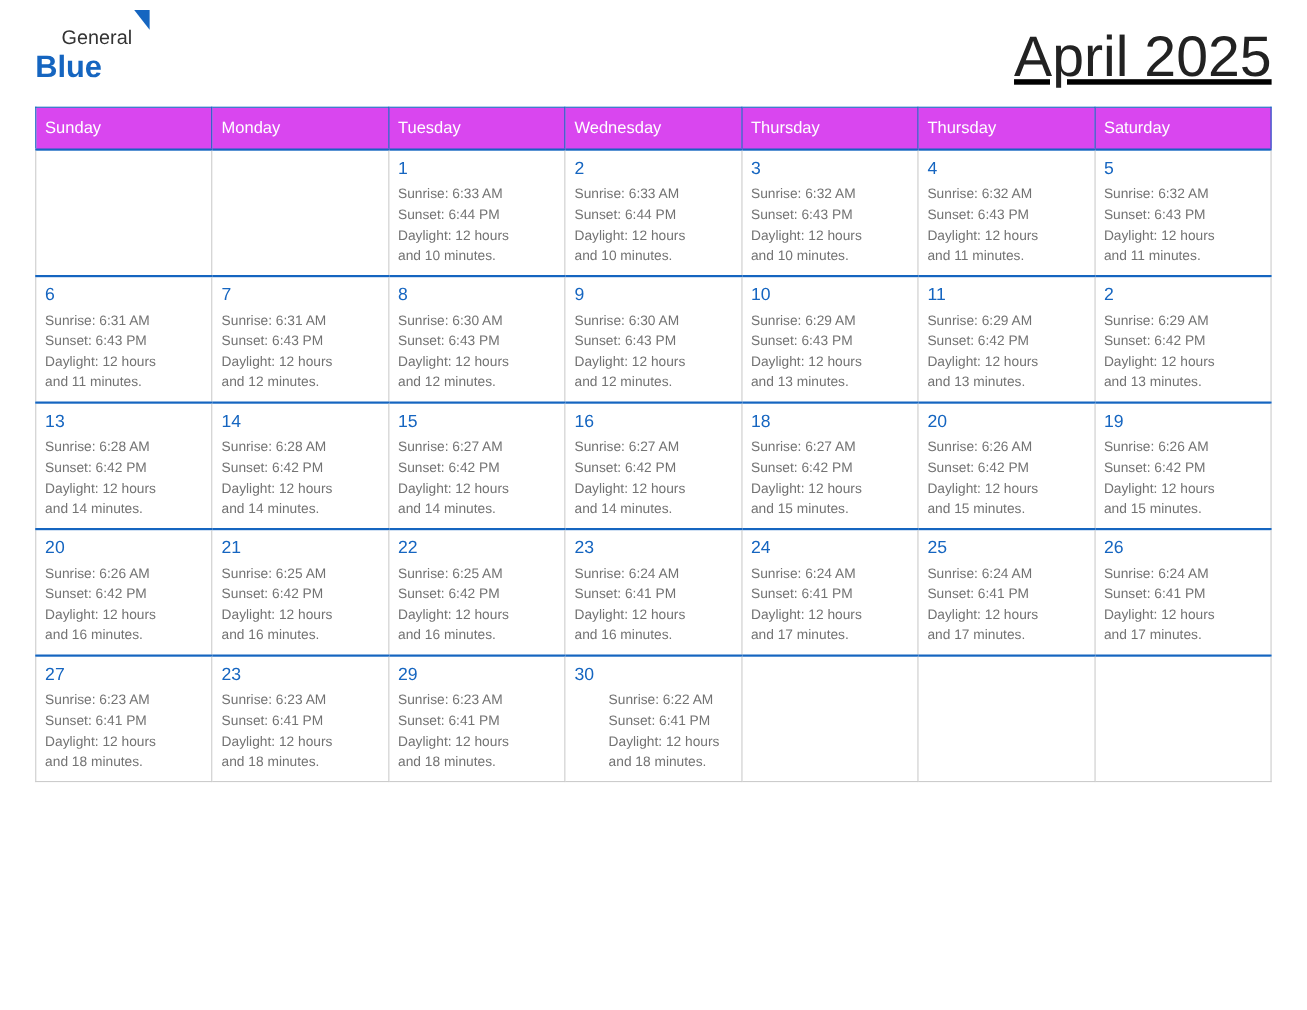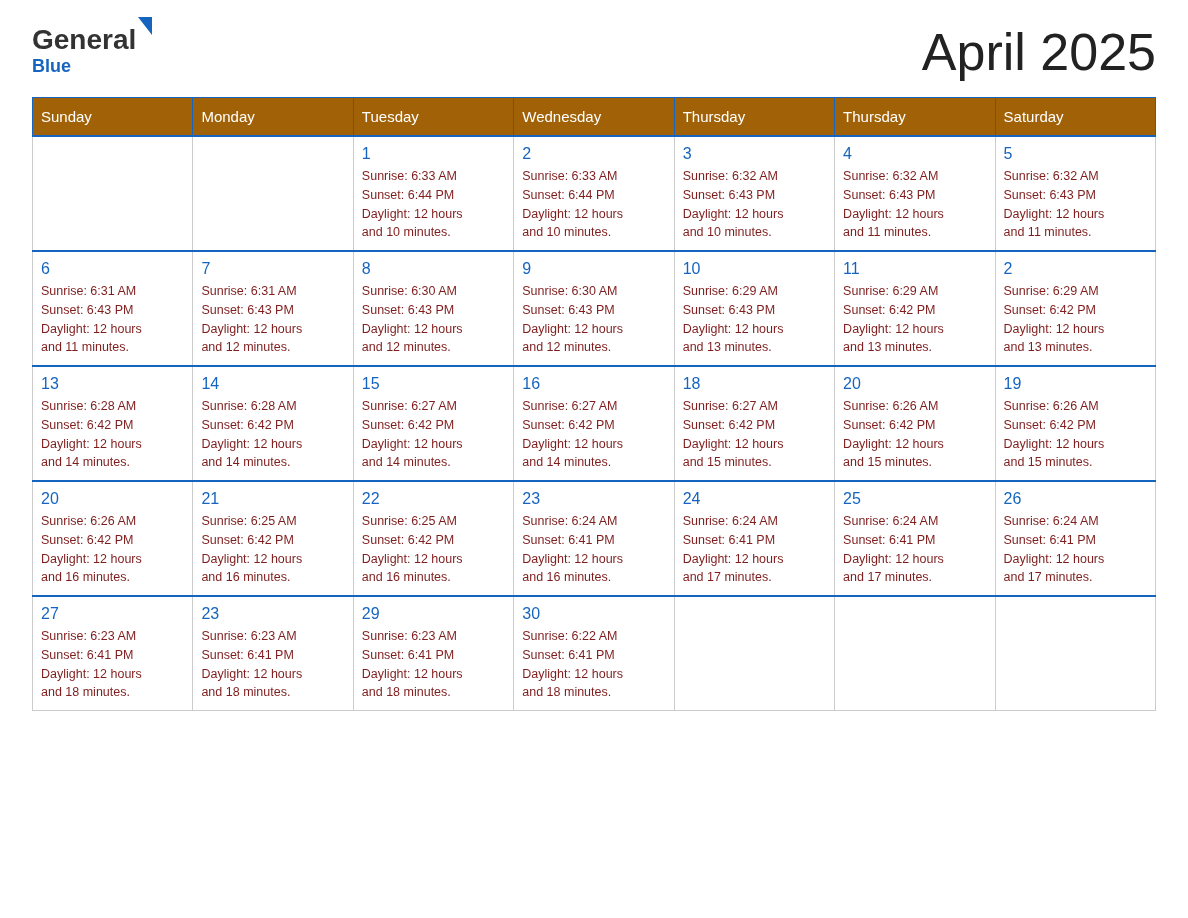--- a/index.html
+++ b/index.html
@@ -15,60 +15,62 @@
       justify-content: space-between;
       align-items: flex-start;
       margin-bottom: 16px;
     }
     .logo {
       display: flex;
       align-items: center;
       gap: 6px;
     }
     .logo-text-general {
+      font-size: 18px;
+      font-weight: normal;
+      color: #333;
+      margin-left: 24px;
+    }
+    .logo-text-blue {
       font-size: 28px;
-      font-weight: bold;
-      color: #333;
-    }
-    .logo-text-blue {
-      font-size: 18px;
       font-weight: bold;
       color: #1565c0;
     }
     .logo-icon {
       width: 0;
       height: 0;
       border-left: 14px solid transparent;
       border-right: 0px solid transparent;
       border-top: 18px solid #1565c0;
       margin-left: 2px;
       margin-top: 2px;
     }
     .title-block {
       text-align: right;
+      text-decoration: underline;
     }
     .title-block h1 {
       font-size: 52px;
       font-weight: normal;
       color: #222;
       line-height: 1.1;
     }
     .title-block h2 {
       font-size: 22px;
       font-weight: normal;
       color: #444;
       margin-top: 4px;
     }
     table {
       width: 100%;
       border-collapse: collapse;
       table-layout: fixed;
     }
     thead tr th {
-      background-color: #a16207;
+      background-color: #d946ef;
       color: #fff;
       padding: 10px 8px;
       text-align: left;
       font-size: 15px;
       font-weight: normal;
       border: 1px solid #1565c0;
     }
     tbody tr td {
       vertical-align: top;
       padding: 8px 8px;
@@ -80,21 +82,21 @@
     }
     tbody tr td .day-num {
       font-size: 16px;
       color: #1565c0;
       font-weight: normal;
       display: block;
       margin-bottom: 4px;
     }
     tbody tr td .day-info {
       font-size: 12.5px;
-      color: #7f1d1d;
+      color: #737373;
       line-height: 1.5;
     }
     tbody tr.week-row td {
       border-top: 2px solid #1565c0;
     }
     .empty-cell {
       background: #fff;
     }
   </style>
 </head>
@@ -334,21 +336,21 @@
         </td>
         <td>
           <span class="day-num">29</span>
           <div class="day-info" style="white-space: pre-line;">Sunrise: 6:23 AM
 Sunset: 6:41 PM
 Daylight: 12 hours
 and 18 minutes.</div>
         </td>
         <td>
           <span class="day-num">30</span>
-          <div class="day-info" style="white-space: pre-line;">Sunrise: 6:22 AM
+          <div class="day-info" style="white-space: pre-line; margin-left: 31px;">Sunrise: 6:22 AM
 Sunset: 6:41 PM
 Daylight: 12 hours
 and 18 minutes.</div>
         </td>
         <td class="empty-cell"></td>
         <td class="empty-cell"></td>
         <td class="empty-cell"></td>
       </tr>
     </tbody>
 </table>

